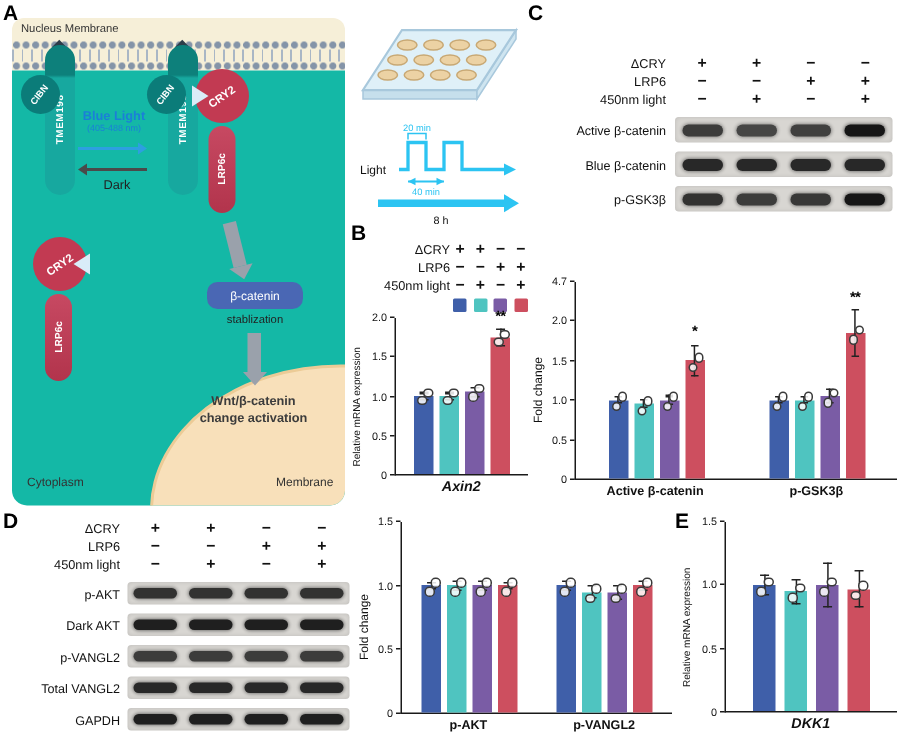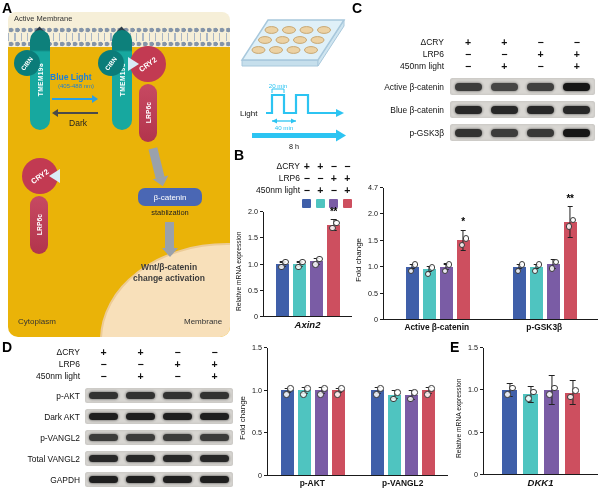--- a/index.html
+++ b/index.html
@@ -7,36 +7,36 @@
   .fig{position:relative;width:600px;height:501px;background:#fff;overflow:hidden}
   .abs{position:absolute}
   .plabel{position:absolute;font-weight:bold;font-size:14px;color:#000;line-height:1}
 
   
   .pa-outside{position:absolute;left:8px;top:12px;width:222px;height:35px;background:#f6efd8;border-radius:8px 8px 0 0}
   .pa-plasma{position:absolute;left:14px;top:14px;font-size:7.5px;color:#333}
   .pa-mem{position:absolute;left:8px;top:27px;width:222px;height:20px}
   .pa-mem .dots{height:6px;background-image:radial-gradient(circle at 3px 3px,#8494a8 2.1px,transparent 2.6px);background-size:6.4px 6px}
   .pa-mem .tails{height:8px;background-image:repeating-linear-gradient(90deg,#a9b6c5 0 1.2px,transparent 1.2px 6.4px)}
-  .pa-cell{position:absolute;left:8px;top:47px;width:222px;height:290px;background:#eab308;border-radius:0 0 10px 10px;overflow:hidden}
+  .pa-cell{position:absolute;left:8px;top:47px;width:222px;height:290px;background:#14b8a6;border-radius:0 0 10px 10px;overflow:hidden}
   .pa-nucleus{position:absolute;left:92px;top:196px;width:250px;height:190px;background:#f8e0ba;border:2.5px solid #eccb96;border-radius:50%}
   .pa-small{position:absolute;font-size:8px;color:#333}
   .tmem{position:absolute;width:20px;border-radius:10px;background:linear-gradient(180deg,#0d807b 0 20px,#17a89f 22px);display:flex;align-items:center;justify-content:center}
   .tmem span{writing-mode:vertical-rl;transform:rotate(180deg);color:#fff;font-size:6.6px;font-weight:bold;letter-spacing:.4px}
   .anchor{position:absolute;width:7px;height:7px;background:#2e3d49;transform:rotate(45deg)}
   .cibn{position:absolute;width:26px;height:26px;border-radius:50%;background:#0b7c79;display:flex;align-items:center;justify-content:center}
   .cibn span{transform:rotate(-52deg);color:#fff;font-size:6.2px;font-weight:bold}
   .cry2{position:absolute;width:36px;height:36px;border-radius:50%;background:#c23a52;display:flex;align-items:center;justify-content:center}
   .cry2 span{transform:rotate(-35deg);color:#fff;font-size:7.5px;font-weight:bold}
   .notch{position:absolute;top:50%;transform:translateY(-50%);width:0;height:0;border-top:7px solid transparent;border-bottom:7px solid transparent}
   .notch.nl{left:-2px;border-left:11px solid #d9ecf8}
   .notch.nr{right:-2px;border-right:11px solid #d9ecf8}
   .lrp6{position:absolute;width:18px;border-radius:9px;background:linear-gradient(180deg,#c74962,#b2344c);display:flex;align-items:center;justify-content:center}
   .lrp6 span{writing-mode:vertical-rl;transform:rotate(180deg);color:#fff;font-size:6.8px;font-weight:bold}
-  .bl-title{position:absolute;font-size:8.5px;font-weight:bold;color:#1b7fd8;}
+  .bl-title{position:absolute;font-size:8.5px;font-weight:bold;color:#1b7fd8;text-align:center}
   .bl-sub{position:absolute;font-size:6px;color:#1b7fd8;text-align:center}
   .harrow{position:absolute;height:2.4px;background:currentColor}
   .harrow::after{content:"";position:absolute;top:50%;transform:translateY(-50%);width:0;height:0;border-top:4px solid transparent;border-bottom:4px solid transparent}
   .harrow.r::after{left:100%;border-left:6px solid currentColor}
   .harrow.l::after{right:100%;border-right:6px solid currentColor}
   .dark-label{position:absolute;font-size:8.5px;color:#222;text-align:center}
   .varrow{position:absolute;width:9px;background:#9aa1ab}
   .varrow::after{content:"";position:absolute;top:100%;left:50%;transform:translateX(-50%);border-left:8.5px solid transparent;border-right:8.5px solid transparent;border-top:9px solid #9aa1ab}
   .bcat{position:absolute;background:#4a67b4;border-radius:7px;color:#fff;font-size:8px;display:flex;align-items:center;justify-content:center}
   .stab{position:absolute;font-size:7.5px;color:#222;text-align:center}
@@ -98,21 +98,21 @@
   .catlabel.gene{font-style:italic;font-size:9.5px}
 </style>
 </head>
 <body>
 
 <div class="fig">
 
   <div class="plabel" style="left:2px;top:1px">A</div>
 
   <div class="pa-outside"></div>
-  <div class="pa-plasma">Active Membrane</div>
+  <div class="pa-plasma">Nucleus Membrane</div>
   <div class="pa-mem">
     <div class="dots"></div>
     <div class="tails"></div>
     <div class="dots"></div>
   </div>
 
   <div class="pa-cell">
     <div class="pa-nucleus"></div>
     <div class="pa-small" style="left:10px;top:270px">Cytoplasm</div>
     <div class="pa-small" style="left:176px;top:270px">Membrane</div>

